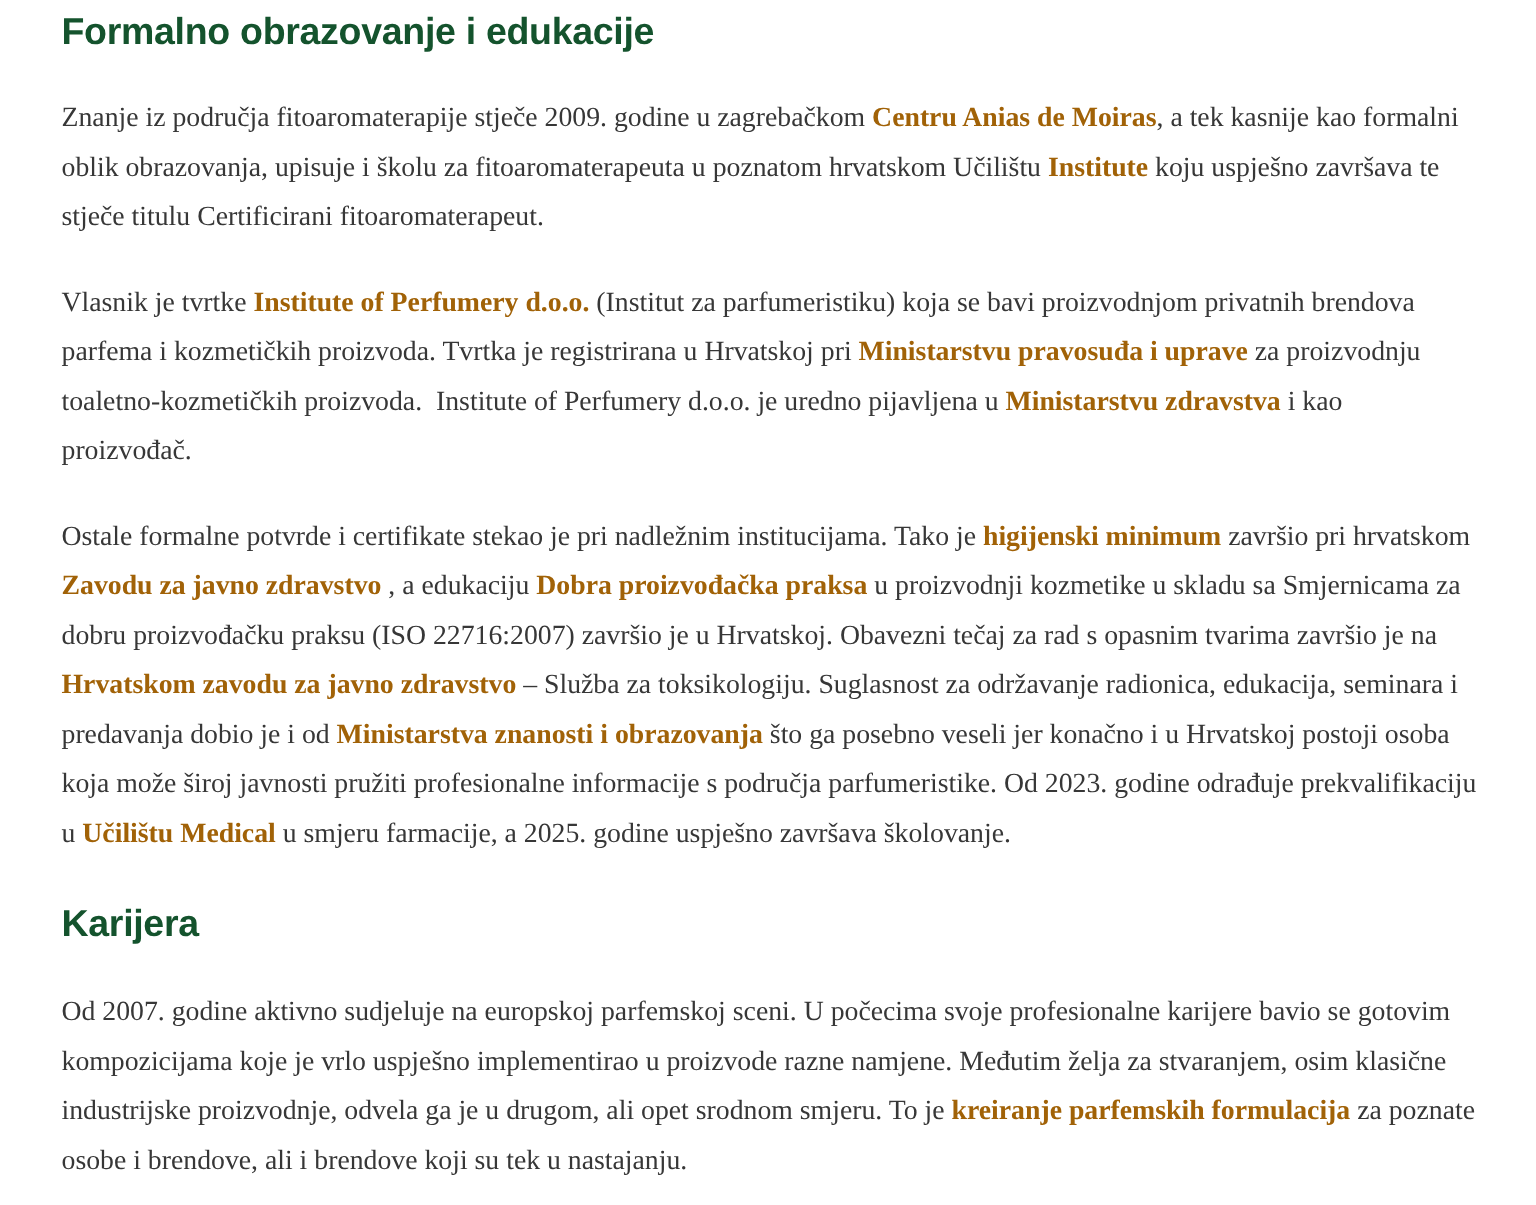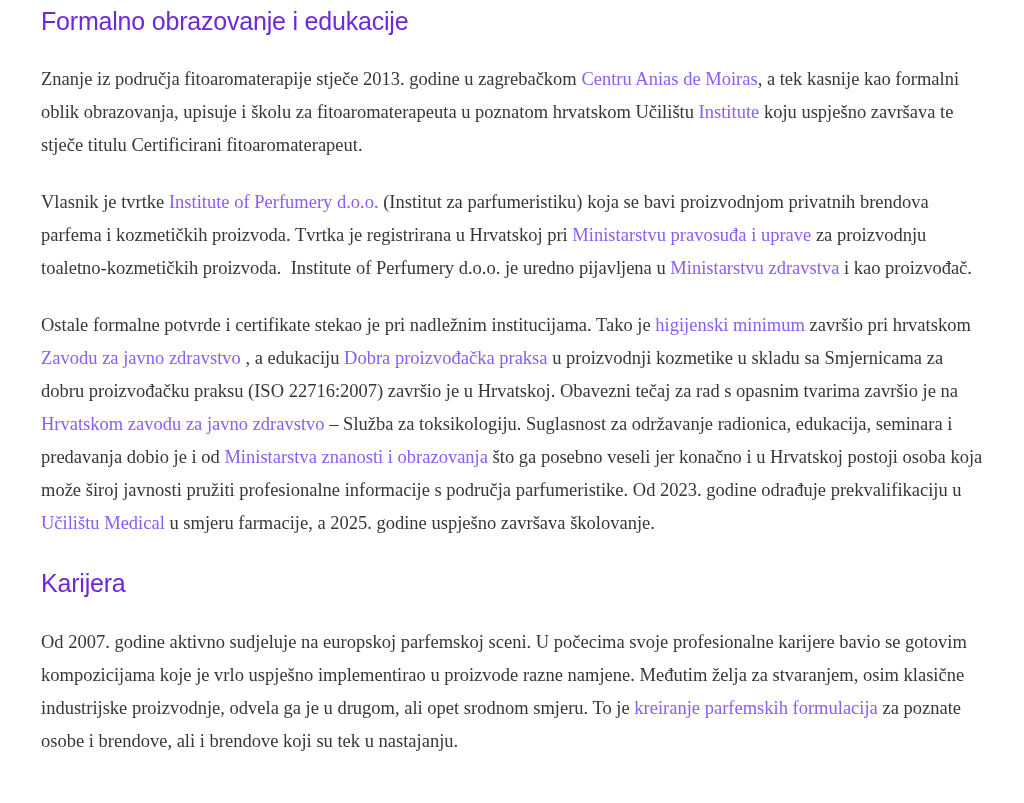--- a/index.html
+++ b/index.html
@@ -14,51 +14,51 @@
     color: #373737;
     -webkit-font-smoothing: antialiased;
   }
   .page {
     padding: 6px 39px 10px 41px;
     box-sizing: border-box;
     width: 1024px;
   }
   .heading {
     font-family: "Liberation Sans", sans-serif;
-    font-weight: 400;
-    color: #6d28d9;
+    font-weight: 700;
+    color: #14532d;
     font-size: 25px;
     line-height: 1.25;
     letter-spacing: -0.2px;
     margin: 0 0 26px 0;
   }
   .heading.secondary {
     margin-top: 28px;
   }
   .para {
     font-size: 18.5px;
     line-height: 33px;
     margin: 0 0 24px 0;
     color: #373737;
   }
   .para strong {
-    font-weight: 400;
-    color: #8b5cf6;
+    font-weight: 700;
+    color: #a16207;
   }
   section { display: block; }
 </style>
 </head>
 <body>
 
 <main class="page">
   <article>
 
     <section>
       <h1 class="heading">Formalno obrazovanje i edukacije</h1>
-      <p class="para"><span>Znanje iz područja fitoaromaterapije stječe 2013. godine u zagrebačkom </span><strong>Centru Anias de Moiras</strong><span>, a tek kasnije kao formalni oblik obrazovanja, upisuje i školu za fitoaromaterapeuta u poznatom hrvatskom Učilištu </span><strong>Institute</strong><span> koju uspješno završava te stječe titulu Certificirani fitoaromaterapeut.</span></p>
+      <p class="para"><span>Znanje iz područja fitoaromaterapije stječe 2009. godine u zagrebačkom </span><strong>Centru Anias de Moiras</strong><span>, a tek kasnije kao formalni oblik obrazovanja, upisuje i školu za fitoaromaterapeuta u poznatom hrvatskom Učilištu </span><strong>Institute</strong><span> koju uspješno završava te stječe titulu Certificirani fitoaromaterapeut.</span></p>
       <p class="para"><span>Vlasnik je tvrtke </span><strong>Institute of Perfumery d.o.o.</strong><span> (Institut za parfumeristiku) koja se bavi proizvodnjom privatnih brendova parfema i kozmetičkih proizvoda. Tvrtka je registrirana u Hrvatskoj pri </span><strong>Ministarstvu pravosuđa i uprave</strong><span> za proizvodnju toaletno-kozmetičkih proizvoda.&nbsp; Institute of Perfumery d.o.o. je uredno pijavljena u </span><strong>Ministarstvu zdravstva</strong><span> i kao proizvođač.</span></p>
       <p class="para"><span>Ostale formalne potvrde i certifikate stekao je pri nadležnim institucijama. Tako je </span><strong>higijenski minimum</strong><span> završio pri hrvatskom </span><strong>Zavodu za javno zdravstvo</strong><span> , a edukaciju </span><strong>Dobra proizvođačka praksa</strong><span> u proizvodnji kozmetike u skladu sa Smjernicama za dobru proizvođačku praksu (ISO 22716:2007) završio je u Hrvatskoj. Obavezni tečaj za rad s opasnim tvarima završio je na </span><strong>Hrvatskom zavodu za javno zdravstvo</strong><span> – Služba za toksikologiju. Suglasnost za održavanje radionica, edukacija, seminara i predavanja dobio je i od </span><strong>Ministarstva znanosti i obrazovanja</strong><span> što ga posebno veseli jer konačno i u Hrvatskoj postoji osoba koja može široj javnosti pružiti profesionalne informacije s područja parfumeristike. Od 2023. godine odrađuje prekvalifikaciju u </span><strong>Učilištu Medical</strong><span> u smjeru farmacije, a 2025. godine uspješno završava školovanje.</span></p>
     </section>
 
     <section>
       <h2 class="heading secondary">Karijera</h2>
       <p class="para"><span>Od 2007. godine aktivno sudjeluje na europskoj parfemskoj sceni. U počecima svoje profesionalne karijere bavio se gotovim kompozicijama koje je vrlo uspješno implementirao u proizvode razne namjene. Međutim želja za stvaranjem, osim klasične industrijske proizvodnje, odvela ga je u drugom, ali opet srodnom smjeru. To je </span><strong>kreiranje parfemskih formulacija</strong><span> za poznate osobe i brendove, ali i brendove koji su tek u nastajanju.</span></p>
     </section>
 
   </article>

